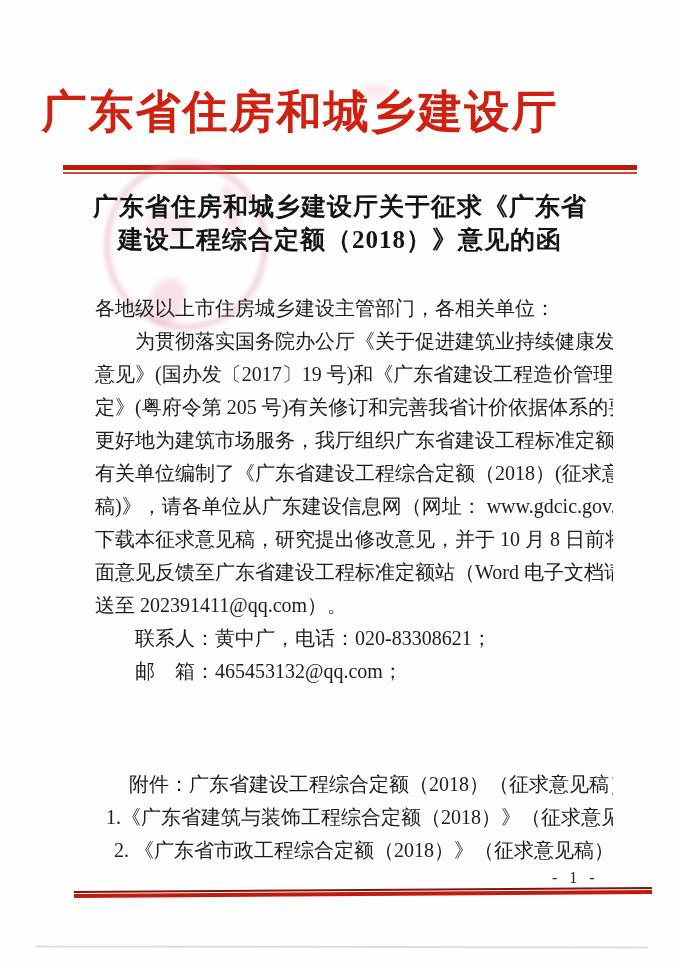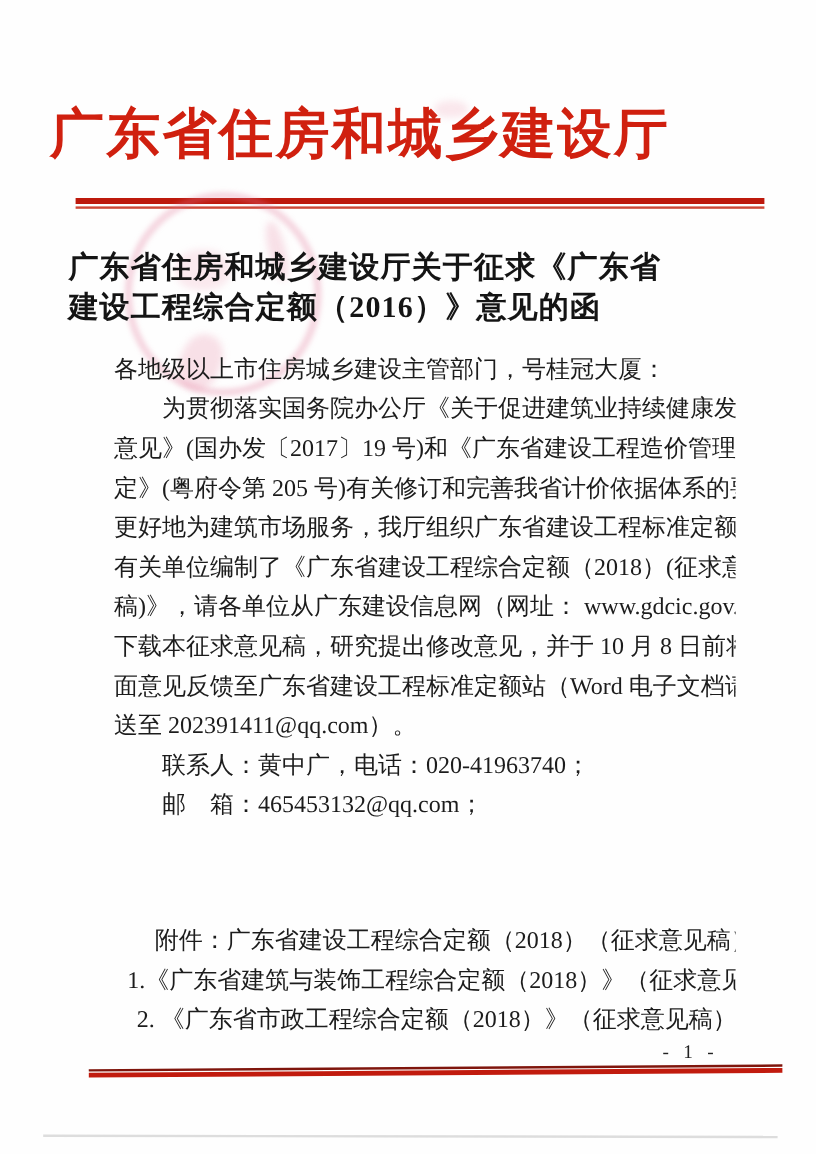--- a/index.html
+++ b/index.html
@@ -25,22 +25,22 @@
     border:6px solid rgba(226,120,152,.30);border-radius:50%;
     filter:blur(2px);
   }
   .blob{position:absolute;background:rgba(231,138,168,.26);border-radius:45%;filter:blur(3px);}
   .blob.b1{left:150px;top:278px;width:34px;height:48px;transform:rotate(22deg);}
   .blob.b2{left:224px;top:184px;width:14px;height:50px;transform:rotate(-14deg);}
   .blob.b3{left:362px;top:84px;width:28px;height:14px;background:rgba(235,150,175,.22);}
   .blob.b4{left:146px;top:208px;width:46px;height:34px;background:rgba(231,138,168,.18);}
   
   .doc-title{
-    position:absolute;top:190px;left:40px;width:600px;margin:17px;
-    font-size:25px;line-height:33px;font-weight:bold;
+    position:absolute;top:190px;left:40px;width:600px;margin:0;
+    text-align:center;font-size:25px;line-height:33px;font-weight:bold;
     color:#141414;letter-spacing:1px;
   }
   .doc-title .t-line{display:block;white-space:nowrap;}
   
   .body-block{
     position:absolute;top:292px;left:95px;width:518px;
     font-size:20px;line-height:33px;
   }
   .line{white-space:nowrap;overflow:hidden;text-align:left;}
   .line.stretch{text-align:justify;text-align-last:justify;}
@@ -84,35 +84,35 @@
   </div>
 
   <div class="stamp"></div>
   <div class="blob b1"></div>
   <div class="blob b2"></div>
   <div class="blob b3"></div>
   <div class="blob b4"></div>
 
   <h1 class="doc-title">
     <span class="t-line">广东省住房和城乡建设厅关于征求《广东省</span>
-    <span class="t-line">建设工程综合定额（2016）》意见的函</span>
+    <span class="t-line">建设工程综合定额（2018）》意见的函</span>
   </h1>
 
   <div class="body-block">
-    <div class="line">各地级以上市住房城乡建设主管部门，号桂冠大厦：</div>
+    <div class="line">各地级以上市住房城乡建设主管部门，各相关单位：</div>
     <div class="line ind stretch">为贯彻落实国务院办公厅《关于促进建筑业持续健康发展的</div>
     <div class="line stretch">意见》(国办发〔2017〕19 号)和《广东省建设工程造价管理规</div>
     <div class="line stretch">定》(粤府令第 205 号)有关修订和完善我省计价依据体系的要求，</div>
     <div class="line stretch">更好地为建筑市场服务，我厅组织广东省建设工程标准定额站等</div>
     <div class="line stretch">有关单位编制了《广东省建设工程综合定额（2018）(征求意见</div>
     <div class="line stretch">稿)》，请各单位从广东建设信息网（网址： www.gdcic.gov.cn）</div>
     <div class="line stretch">下载本征求意见稿，研究提出修改意见，并于 10 月 8 日前将书</div>
     <div class="line stretch">面意见反馈至广东省建设工程标准定额站（Word 电子文档请发</div>
     <div class="line">送至 202391411@qq.com）。</div>
-    <div class="line ind">联系人：黄中广，电话：020-41963740；</div>
+    <div class="line ind">联系人：黄中广，电话：020-83308621；</div>
     <div class="line ind">邮　箱：465453132@qq.com；</div>
   </div>
 
   <div class="attach-block">
     <div class="line a1">附件：广东省建设工程综合定额（2018）（征求意见稿）</div>
     <div class="line a2">1.《广东省建筑与装饰工程综合定额（2018）》（征求意见稿）</div>
     <div class="line a3">2. 《广东省市政工程综合定额（2018）》（征求意见稿）</div>
   </div>
 
   <div class="page-number">- 1 -</div>

